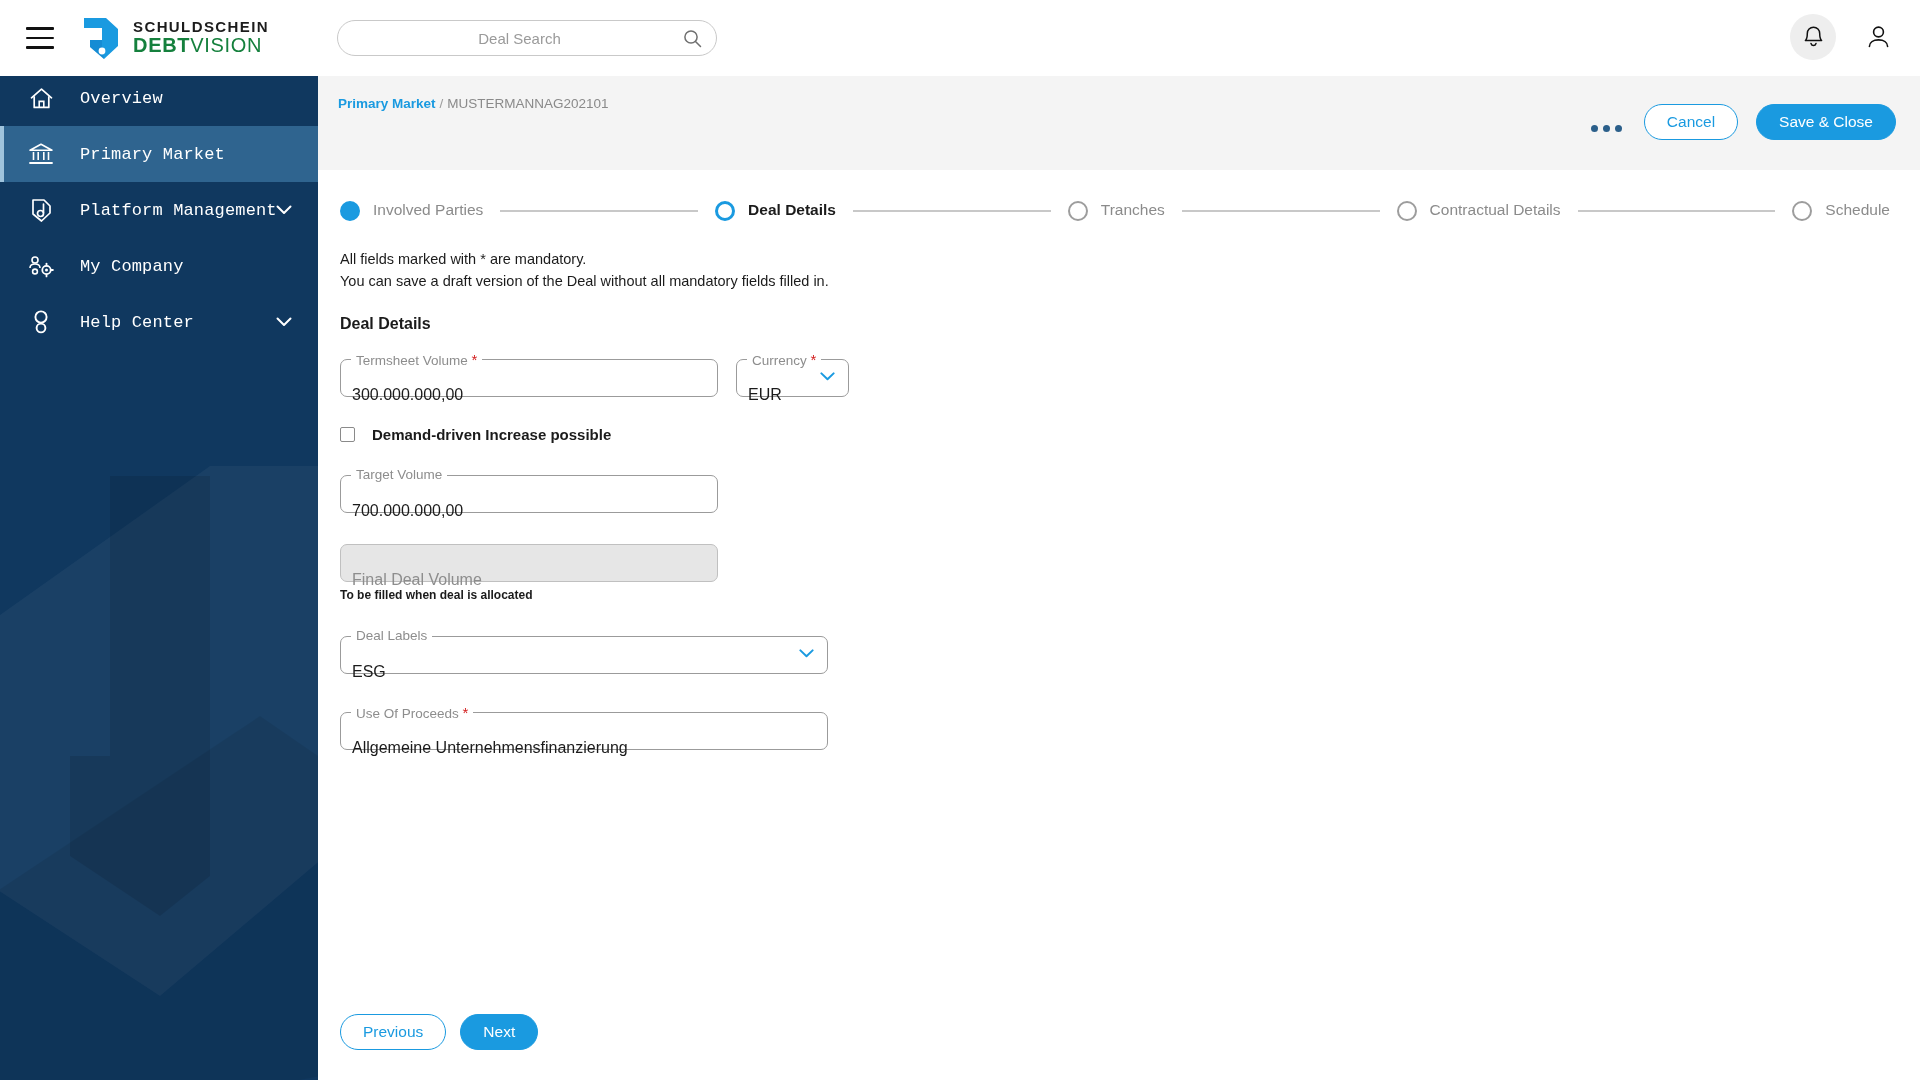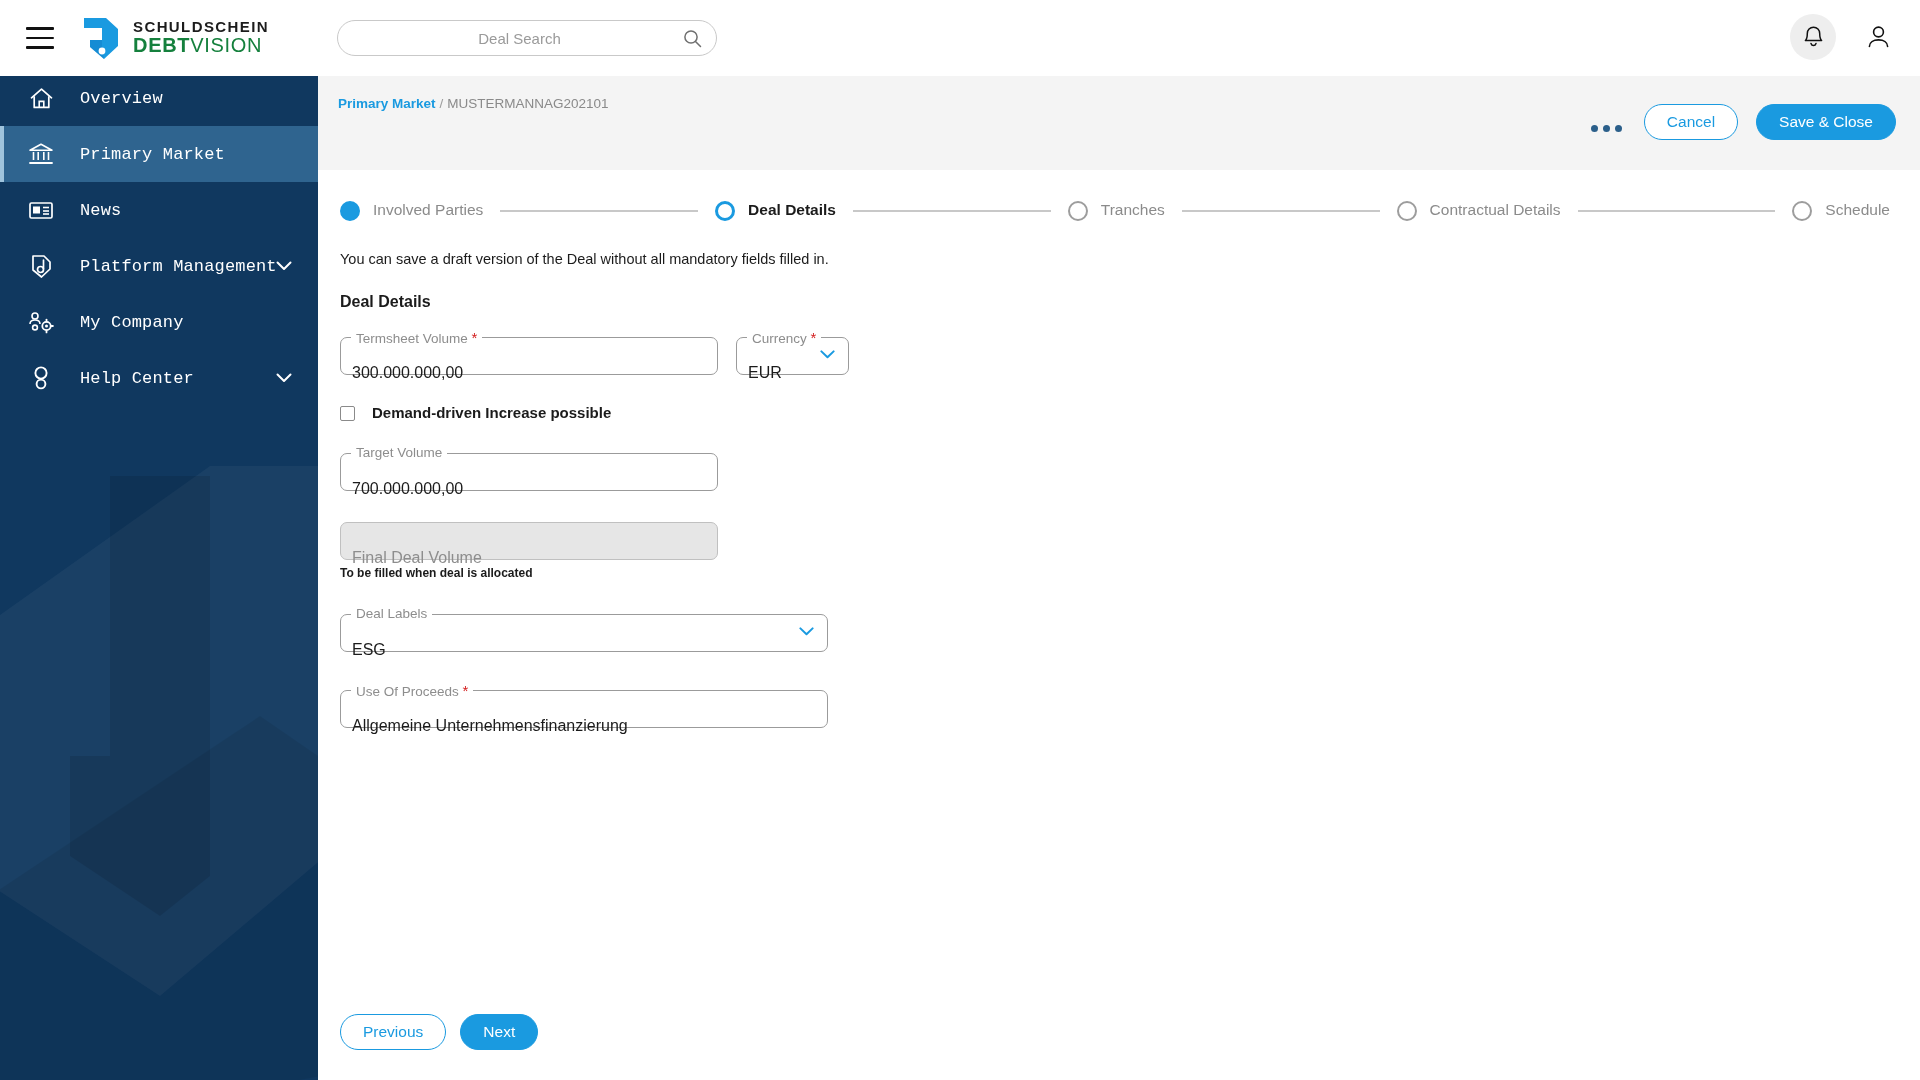--- a/index.html
+++ b/index.html
@@ -160,21 +160,21 @@
   .field .fl .req { color: #d32020; font-size: 15px; }
   .field .fv {
     position: absolute; left: 11px; top: 17px; height: 100%;
     display: flex; align-items: center;
     font-size: 16px; color: #1b1b1b;
   }
   .field .fv.ph { color: #8d8d8d; }
   .field .chev { position: absolute; right: 13px; top: 12px; }
   .helper { margin-top: 6px; font-size: 12px; color: #1b1b1b; font-weight: 600; }
 
-  .cbrow { display: flex; align-items: flex-end; margin-top: 29px; }
+  .cbrow { display: flex; align-items: center; margin-top: 29px; }
   .cbox {
     width: 15px; height: 15px; border: 1.6px solid #8a8a8a; border-radius: 2px;
     background: #fff; cursor: pointer; flex: none;
   }
   .cbtext { margin-left: 17px; font-size: 15px; color: #1b1b1b; font-weight: 600; }
 
   .bottom-actions {
     position: absolute; left: 22px; bottom: 30px; display: flex; gap: 14px;
   }
 </style>
@@ -254,32 +254,20 @@
           <line x1="5.5" y1="10" x2="5.5" y2="18" stroke="#fff" stroke-width="1.6"></line>
           <line x1="10.2" y1="10" x2="10.2" y2="18" stroke="#fff" stroke-width="1.6"></line>
           <line x1="15.8" y1="10" x2="15.8" y2="18" stroke="#fff" stroke-width="1.6"></line>
           <line x1="20.5" y1="10" x2="20.5" y2="18" stroke="#fff" stroke-width="1.6"></line>
           <line x1="2" y1="21" x2="24" y2="21" stroke="#fff" stroke-width="1.8" stroke-linecap="round"></line>
         </svg>
       </span>
       <span class="sb-label">Primary Market</span>
     </div>
 
-    <div class="sb-item">
-      <span class="sb-ico">
-        <svg width="26" height="22" viewBox="0 0 26 22">
-          <rect x="2" y="4" width="22" height="15" rx="1.4" fill="none" stroke="#fff" stroke-width="1.7"></rect>
-          <rect x="5" y="7.5" width="7" height="7" fill="#fff"></rect>
-          <line x1="15" y1="8.5" x2="21" y2="8.5" stroke="#fff" stroke-width="1.6"></line>
-          <line x1="15" y1="12" x2="21" y2="12" stroke="#fff" stroke-width="1.6"></line>
-          <line x1="15" y1="15" x2="21" y2="15" stroke="#fff" stroke-width="1.6"></line>
-        </svg>
-      </span>
-      <span class="sb-label">News</span>
-    </div>
 
     <div class="sb-item">
       <span class="sb-ico">
         <svg width="23" height="26" viewBox="0 0 23 26">
           <path d="M3 3 H14 L20 9 V16 L11.5 24 L3 17 Z" fill="none" stroke="#fff" stroke-width="1.7" stroke-linejoin="round"></path>
           <path d="M13.5 7 V15.5" stroke="#fff" stroke-width="1.7" stroke-linecap="round"></path>
           <circle cx="10.5" cy="16.5" r="3" fill="none" stroke="#fff" stroke-width="1.7"></circle>
         </svg>
       </span>
       <span class="sb-label">Platform Management</span>
@@ -363,20 +351,21 @@
     </div>
     <div class="step-line"></div>
 
     <div class="step">
       <span class="step-dot"></span>
       <span class="step-label">Schedule</span>
     </div>
   </div>
 
   <div class="form-area">
+    <div class="note">All fields marked with * are mandatory.</div>
     <div class="note">You can save a draft version of the Deal without all mandatory fields filled in.</div>
 
     <div class="section-title">Deal Details</div>
 
     <div style="display:flex; gap:18px; margin-top:26px;">
       <div class="field" style="width:378px;">
         <span class="fl"><span>Termsheet Volume</span> <span class="req">*</span></span>
         <span class="fv">300.000.000,00</span>
       </div>
 

